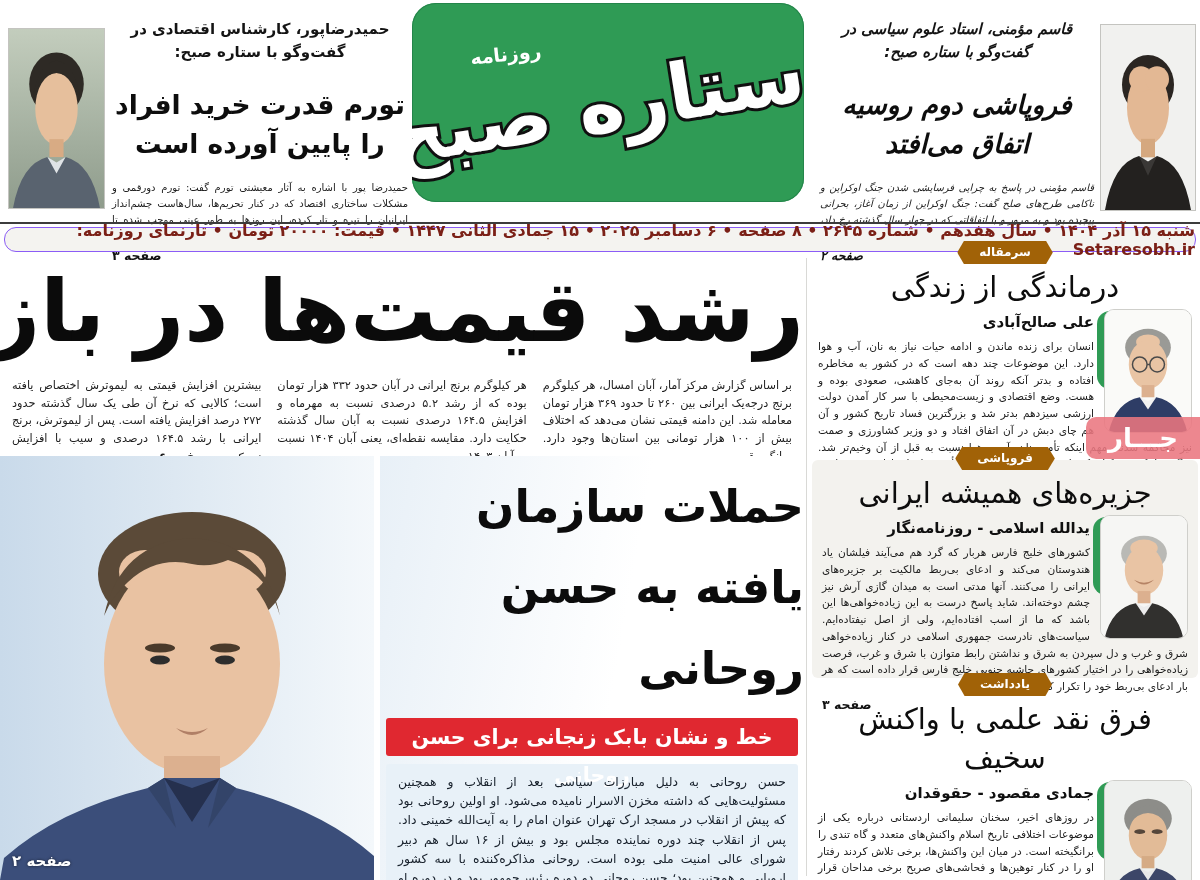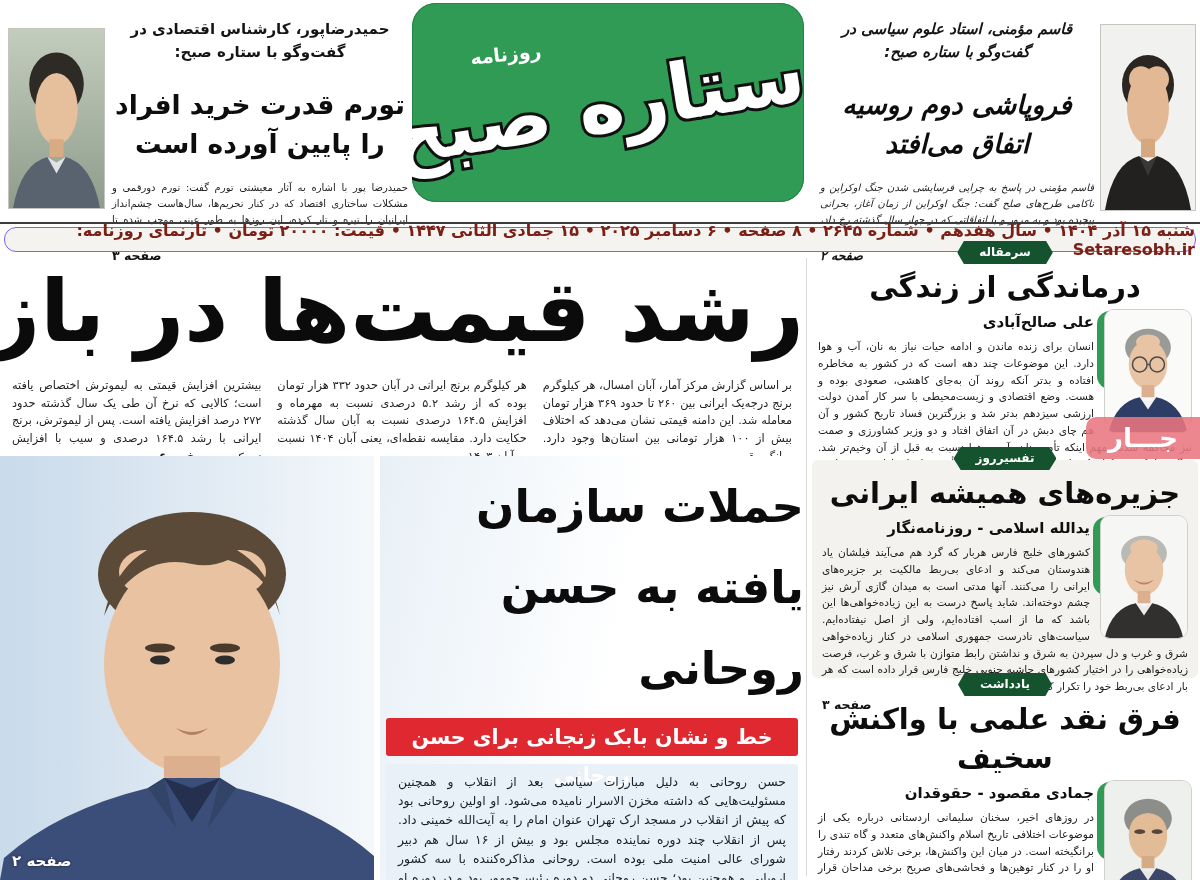--- a/index.html
+++ b/index.html
@@ -50,24 +50,24 @@
   .c-headline{margin-top:10px;text-align:right;font-weight:bold;font-size:45px;line-height:1.8;color:#0c0c0c;}
   .c-subbar{margin:9px 6px 0;background:#e02830;color:#fff;font-weight:bold;font-size:20.5px;
             text-align:center;height:38px;line-height:38px;border-radius:3px;}
   .c-body{margin:8px 6px 0;background:#e8f1f8;padding:8px 12px;font-size:12.4px;line-height:1.55;
           text-align:justify;height:172px;overflow:hidden;border-radius:3px;color:#17202b;}
 
   
   .rc-divider{position:absolute;left:806px;top:258px;width:1px;height:618px;background:#d9d9d6;}
   .rightcol{position:absolute;left:812px;top:254px;width:386px;height:626px;}
   .rc-art{position:relative;padding:14px 4px 0;}
-  .rc-badge{position:absolute;top:-13px;left:50%;transform:translateX(-50%);background:#14532d;color:#fff;
+  .rc-badge{position:absolute;top:-13px;left:50%;transform:translateX(-50%);background:#a16207;color:#fff;
             font-size:12px;font-weight:bold;line-height:1;padding:5px 22px 6px;z-index:3;
             clip-path:polygon(0 50%,7% 0,93% 0,100% 50%,93% 100%,7% 100%);white-space:nowrap;}
-  .rc-headline{text-align:center;font-weight:bold;font-size:29px;line-height:1.35;color:#0d0d0d;}
+  .rc-headline{text-align:center;font-weight:normal;font-size:29px;line-height:1.35;color:#0d0d0d;}
   .rc-content{padding:0 2px;overflow:hidden;}
   .photo-wrap{float:right;position:relative;width:88px;height:124px;margin:2px 0 4px 10px;}
   .photo-wrap::before{content:"";position:absolute;left:-7px;top:2px;width:26px;height:78px;
                       background:#2f9b55;border-radius:13px;}
   .pclip{position:relative;width:88px;height:124px;border-radius:10px;overflow:hidden;
          border:1px solid #cfcfcb;background:#fff;}
   .rc-author{font-weight:bold;font-size:15px;text-align:right;margin:6px 0 7px;color:#101010;}
   .rc-body{font-size:10.6px;line-height:1.58;text-align:justify;color:#1c1c1c;}
   .rc-pageref{font-weight:bold;font-size:12.5px;text-align:left;margin-top:2px;}
   .rc-art1{height:196px;}
@@ -214,21 +214,21 @@
             </svg>
           </div>
         </div>
         <div class="rc-author">علی صالح‌آبادی</div>
         <div class="rc-body">انسان برای زنده ماندن و ادامه حیات نیاز به نان، آب و هوا دارد. این موضوعات چند دهه است که در کشور به مخاطره افتاده و بدتر آنکه روند آن به‌جای کاهشی، صعودی بوده و هست. وضع اقتصادی و زیست‌محیطی با سر کار آمدن دولت ارزشی سیزدهم بدتر شد و بزرگترین فساد تاریخ کشور و آن هم چای دبش در آن اتفاق افتاد و دو وزیر کشاورزی و صمت نیز محاکمه شدند. مهم اینکه تأمین نان، آب و هوا نسبت به قبل از آن وخیم‌تر شد. شگفت اینکه پزشکیان که با وعده بهبود زیست آمد، تأمین نیازهای اولیه، یعنی نان و آب و هوا...</div>
         <div class="rc-pageref">صفحه ۲</div>
       </div>
     </div>
 
     <div class="rc-art rc-panel">
-      <div class="rc-badge">تفسیرروز</div>
+      <div class="rc-badge">فروپاشی</div>
       <div class="rc-headline">جزیره‌های همیشه ایرانی</div>
       <div class="rc-content">
         <div class="photo-wrap">
           <div class="pclip">
             <svg class="pimg" viewBox="0 0 94 130" preserveAspectRatio="none">
               <rect width="94" height="130" fill="#f6f6f4"></rect>
               <ellipse cx="47" cy="40" rx="25" ry="19" fill="#b9b9b5"></ellipse>
               <ellipse cx="47" cy="34" rx="15" ry="9" fill="#e9c4a4"></ellipse>
               <ellipse cx="47" cy="58" rx="21" ry="26" fill="#e9c4a4"></ellipse>
               <path d="M36,68 Q47,74 58,68 Q47,78 36,68 Z" fill="#b58365"></path>

